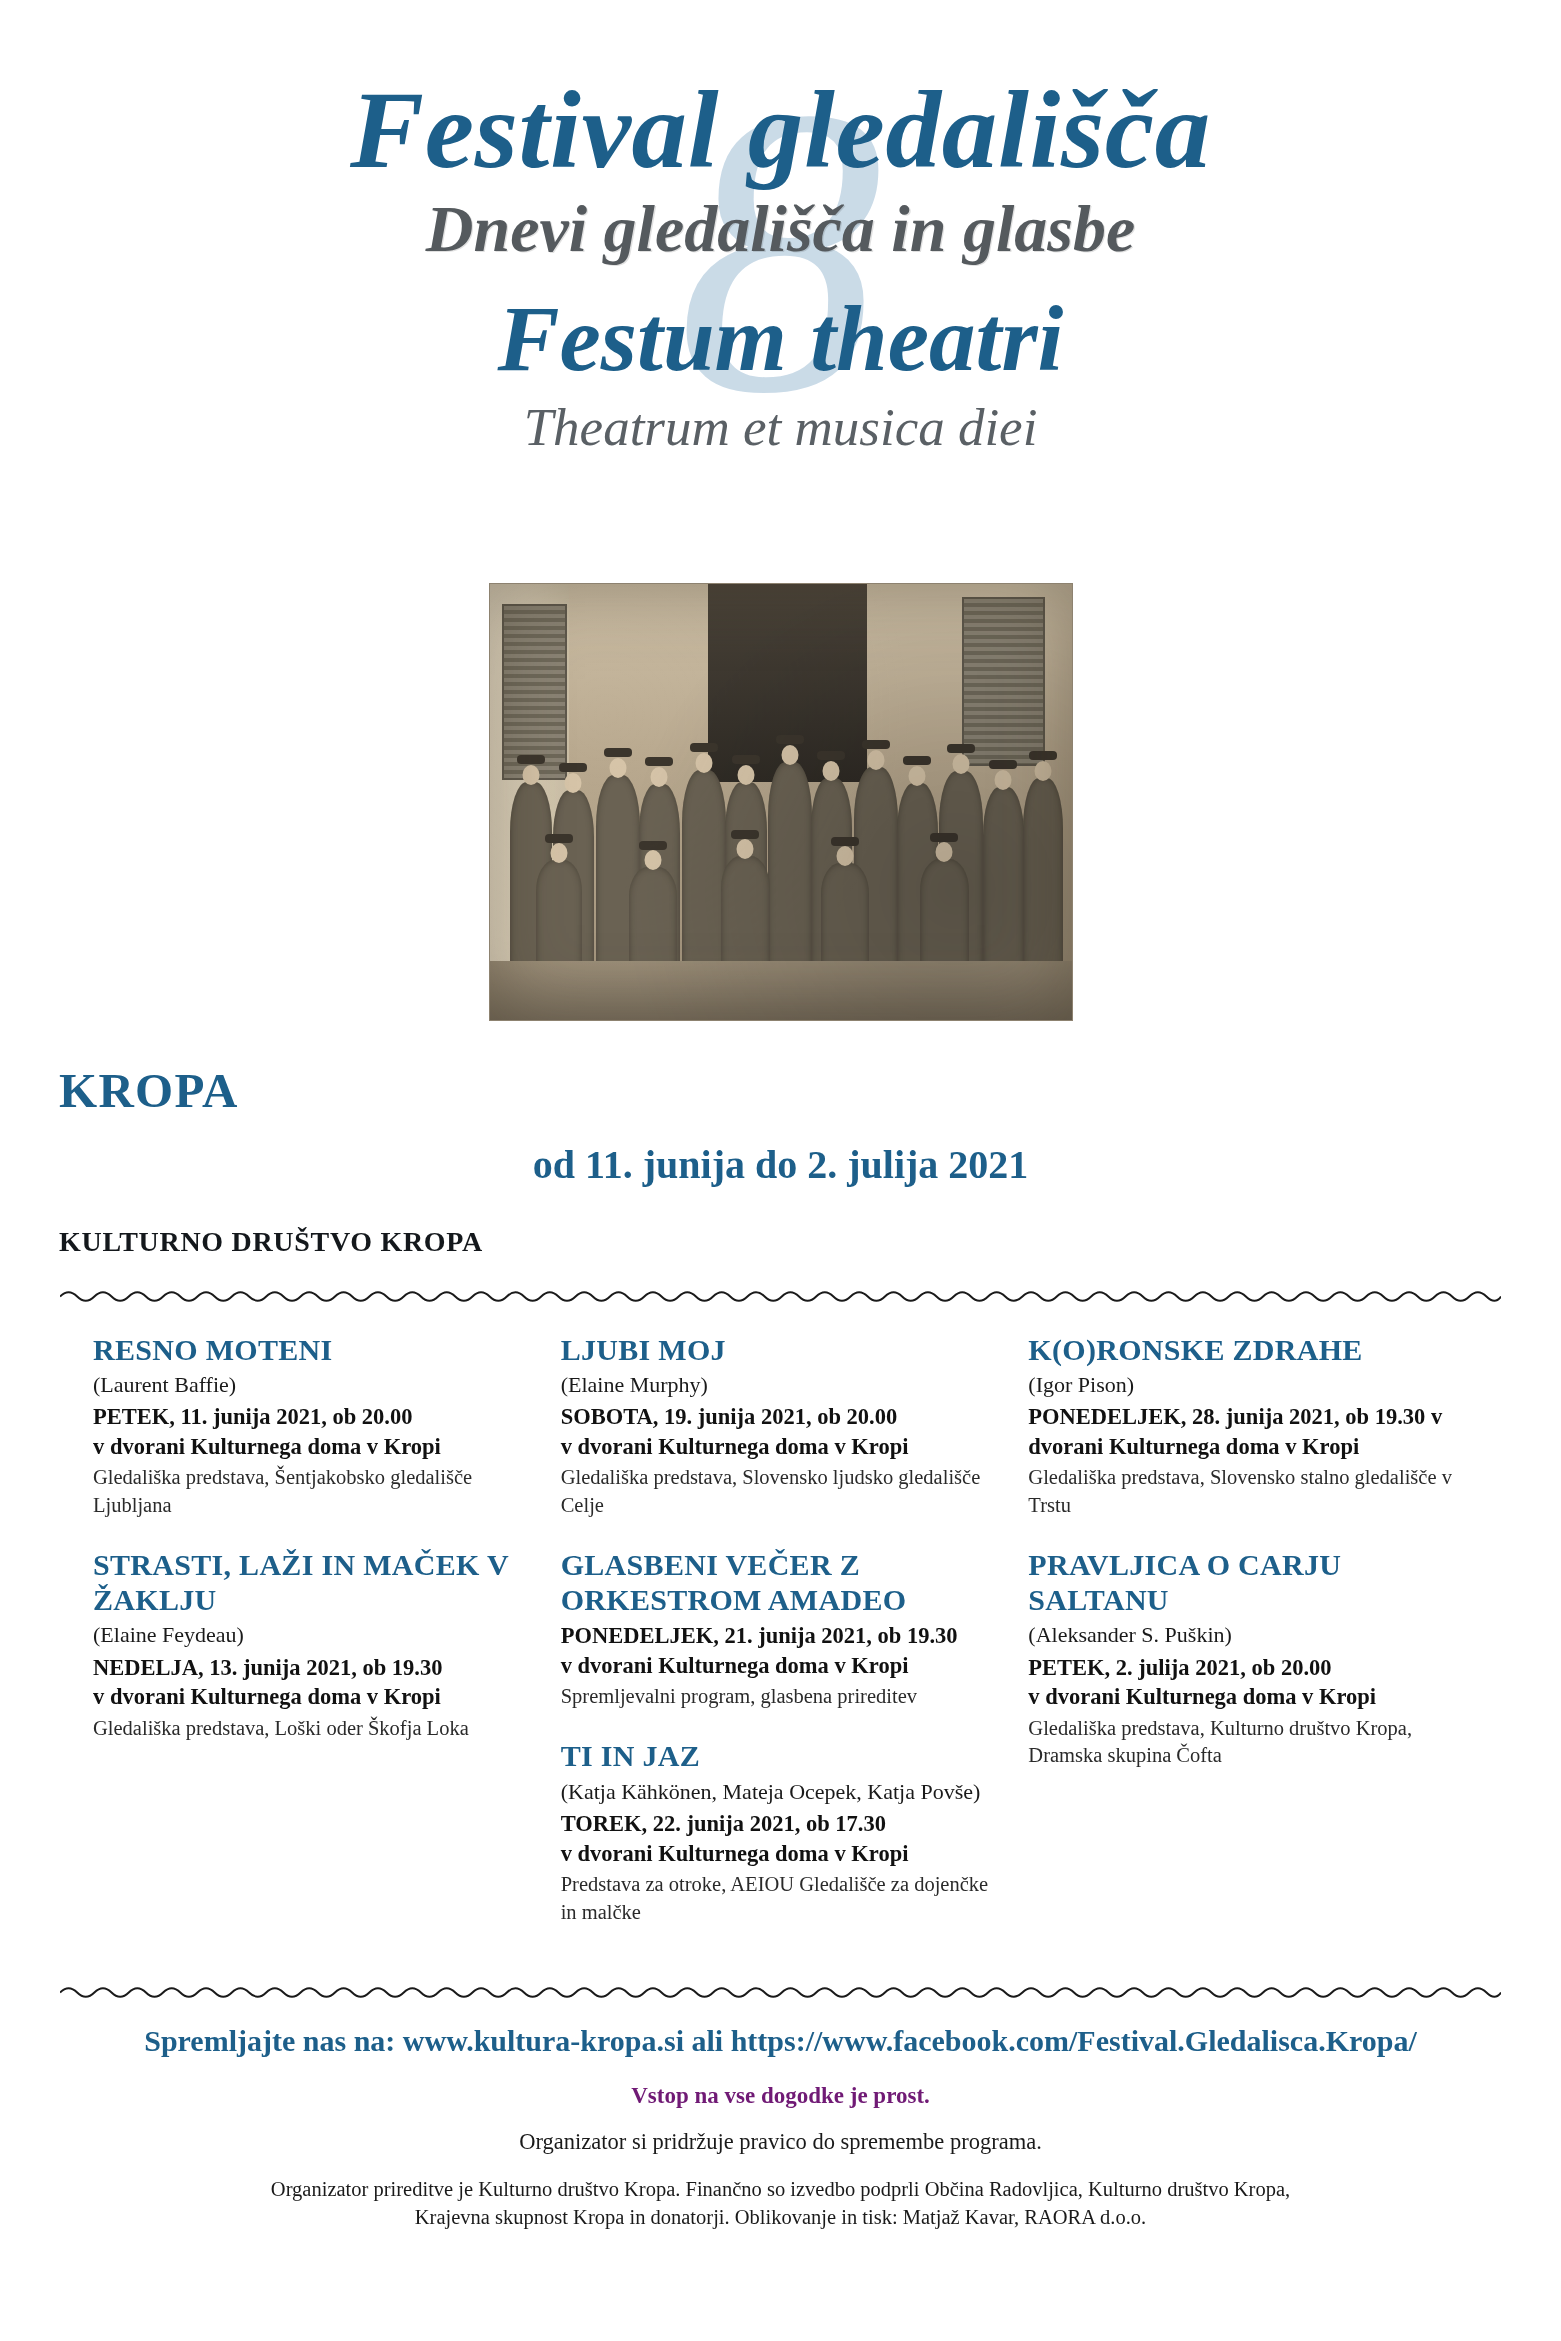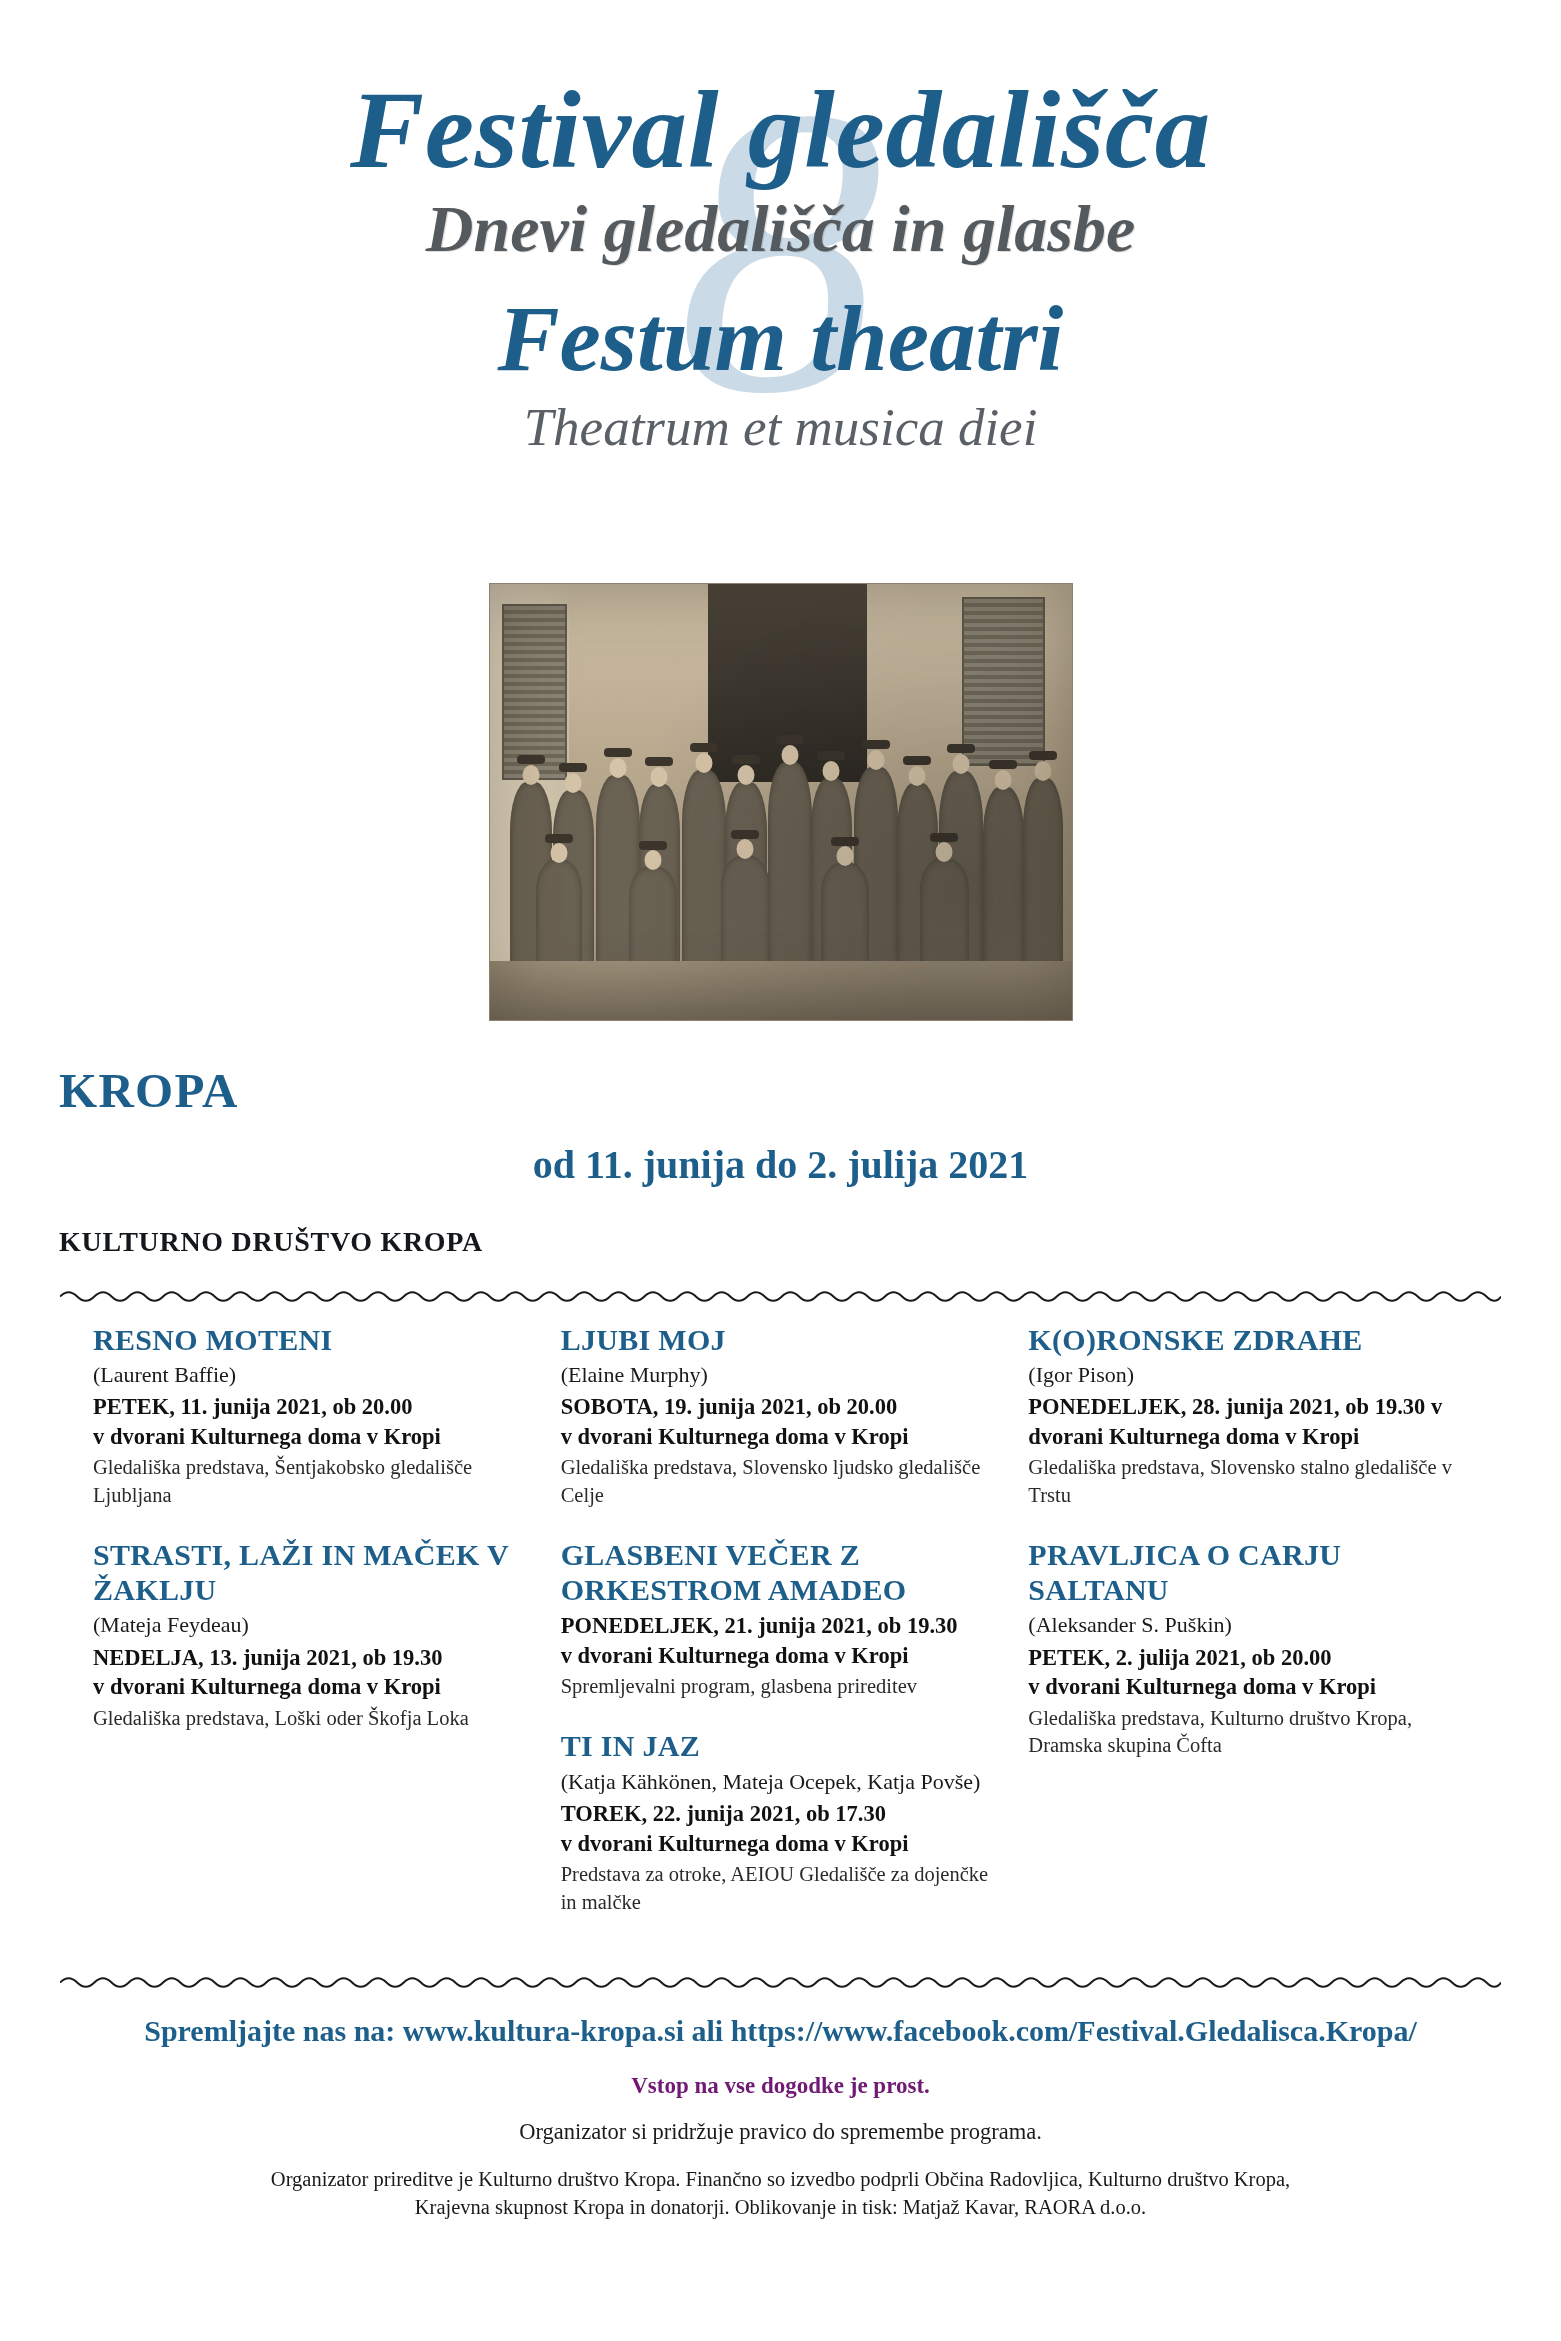--- a/index.html
+++ b/index.html
@@ -201,21 +201,21 @@
     width: 1441px;
     height: 17px;
     margin: 30px auto 0 auto;
     display: block;
   }
 
   
   .program {
     display: flex;
     gap: 28px;
-    margin-top: 18px;
+    margin-top: 28px;
     padding: 0 34px;
     box-sizing: border-box;
   }
   .col { width: 33.33%; }
   .event { margin-bottom: 28px; }
   .ev-title {
     font-family: "Liberation Serif", serif;
     font-weight: bold;
     font-size: 30px;
     line-height: 1.16;
@@ -333,21 +333,21 @@
     <div class="col">
       <div class="event">
         <div class="ev-title">RESNO MOTENI</div>
         <div class="ev-author">(Laurent Baffie)</div>
         <div class="ev-when" style="white-space:pre-line">PETEK, 11. junija 2021, ob 20.00
 v dvorani Kulturnega doma v Kropi</div>
         <div class="ev-note">Gledališka predstava, Šentjakobsko gledališče Ljubljana</div>
       </div>
       <div class="event">
         <div class="ev-title">STRASTI, LAŽI IN MAČEK V ŽAKLJU</div>
-        <div class="ev-author">(Mateja Feydeau)</div>
+        <div class="ev-author">(Elaine Feydeau)</div>
         <div class="ev-when" style="white-space:pre-line">NEDELJA, 13. junija 2021, ob 19.30
 v dvorani Kulturnega doma v Kropi</div>
         <div class="ev-note">Gledališka predstava, Loški oder Škofja Loka</div>
       </div>
     </div>
 
     <div class="col">
       <div class="event">
         <div class="ev-title">LJUBI MOJ</div>
         <div class="ev-author">(Elaine Murphy)</div>

